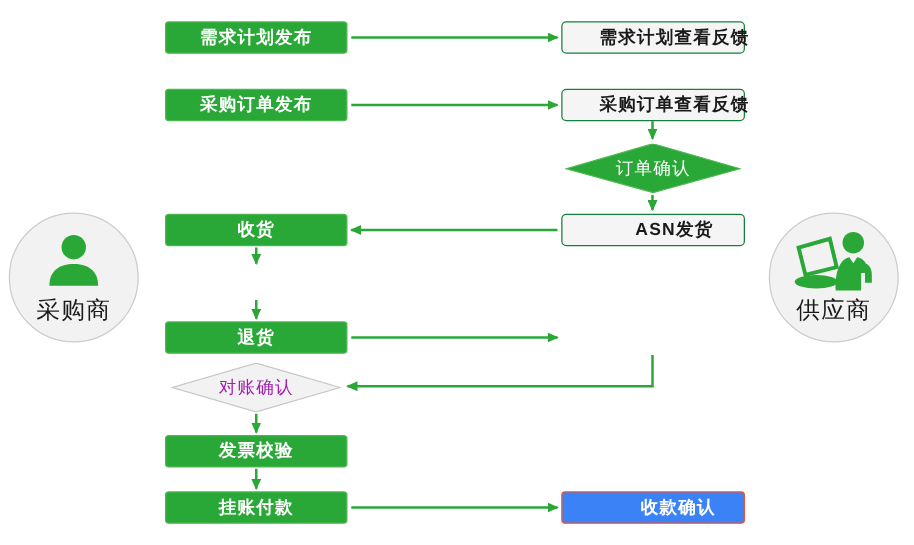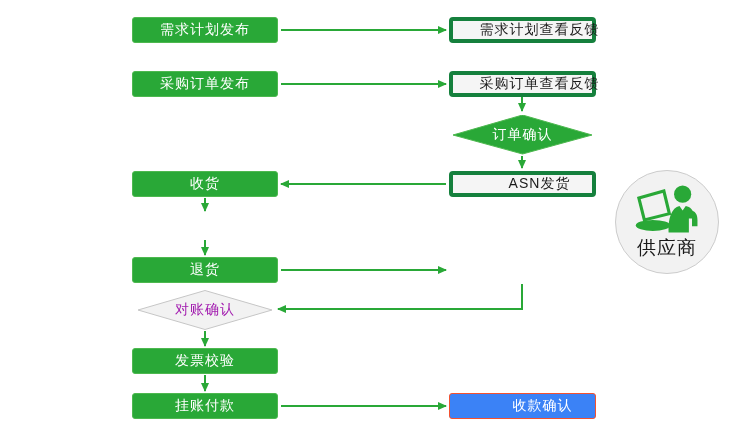--- a/index.html
+++ b/index.html
@@ -3,24 +3,24 @@
 <meta charset="utf-8">
 <style>
   html,body{margin:0;padding:0;background:#ffffff;}
   #stage{
     position:relative;width:731px;height:436px;background:#ffffff;overflow:hidden;
     font-family:"Liberation Sans",sans-serif;
   }
   #wires{position:absolute;left:0;top:0;width:731px;height:436px;}
   .node{
     position:absolute;box-sizing:border-box;display:flex;align-items:center;justify-content:center;
-    font-size:14px;letter-spacing:1px;white-space:nowrap;
+    font-size:14px;letter-spacing:1px;white-space:nowrap;font-weight:bold;
   }
   .node.green{background:#29a837;color:#ffffff;border:1px solid #4db84f;border-radius:3px;}
-  .node.neutral{background:#f5f5f5;color:#1a1a1a;border:4px solid #15803d;border-radius:4px;padding-left:34px;}
+  .node.neutral{background:#f5f5f5;color:#1a1a1a;border:1px solid #15803d;border-radius:4px;padding-left:34px;}
   .node.red{background:#3b82f6;color:#ffffff;border:1px solid #f4512e;border-radius:3px;padding-left:40px;}
   .lbox{left:132px;width:146px;height:26px;}
   .rbox{left:449px;width:147px;height:26px;}
   .diamond{position:absolute;text-align:center;}
   .diamond svg{display:block;}
   .diamond .dlabel{
     position:absolute;left:0;top:0;width:100%;height:100%;
     display:flex;align-items:center;justify-content:center;
     font-size:14px;letter-spacing:1px;white-space:nowrap;
   }
@@ -81,20 +81,27 @@
     <span class="dlabel">订单确认</span>
   </div>
 
   <div class="diamond neutral" style="left:137px;top:290px;width:136px;height:40px">
     <svg width="136" height="40">
       <polygon points="68,0.5 135,20 68,39.5 1,20" fill="#f2f2f2" stroke="#c6c6c6" stroke-width="1"></polygon>
     </svg>
     <span class="dlabel">对账确认</span>
   </div>
 
+  <div class="actor actor-left">
+    <svg width="48" height="50" viewBox="0 0 64 64">
+      <circle cx="32" cy="17" r="13" fill="#29a837"></circle>
+      <path d="M6,58 C6,42 17,35 32,35 C47,35 58,42 58,58 Z" fill="#29a837"></path>
+    </svg>
+    <span class="alabel">采购商</span>
+  </div>
 
   <div class="actor actor-right">
     <svg width="66" height="50" viewBox="0 0 84 64">
       <ellipse cx="24" cy="53" rx="22" ry="7" fill="#29a837"></ellipse>
       <polygon points="6,18 38,9 45,38 13,46" fill="#f2f2f2" stroke="#29a837" stroke-width="4"></polygon>
       <circle cx="62" cy="13" r="11" fill="#29a837"></circle>
       <path d="M44,62 C43,44 48,30 58,28 L62,34 L66,28 C72,29 75,33 76,38 L76,44 L70,44 L70,62 Z" fill="#29a837"></path>
       <path d="M72,34 C78,34 81,39 81,46 L81,54 L74,54 L74,40 Z" fill="#29a837"></path>
     </svg>
     <span class="alabel">供应商</span>

